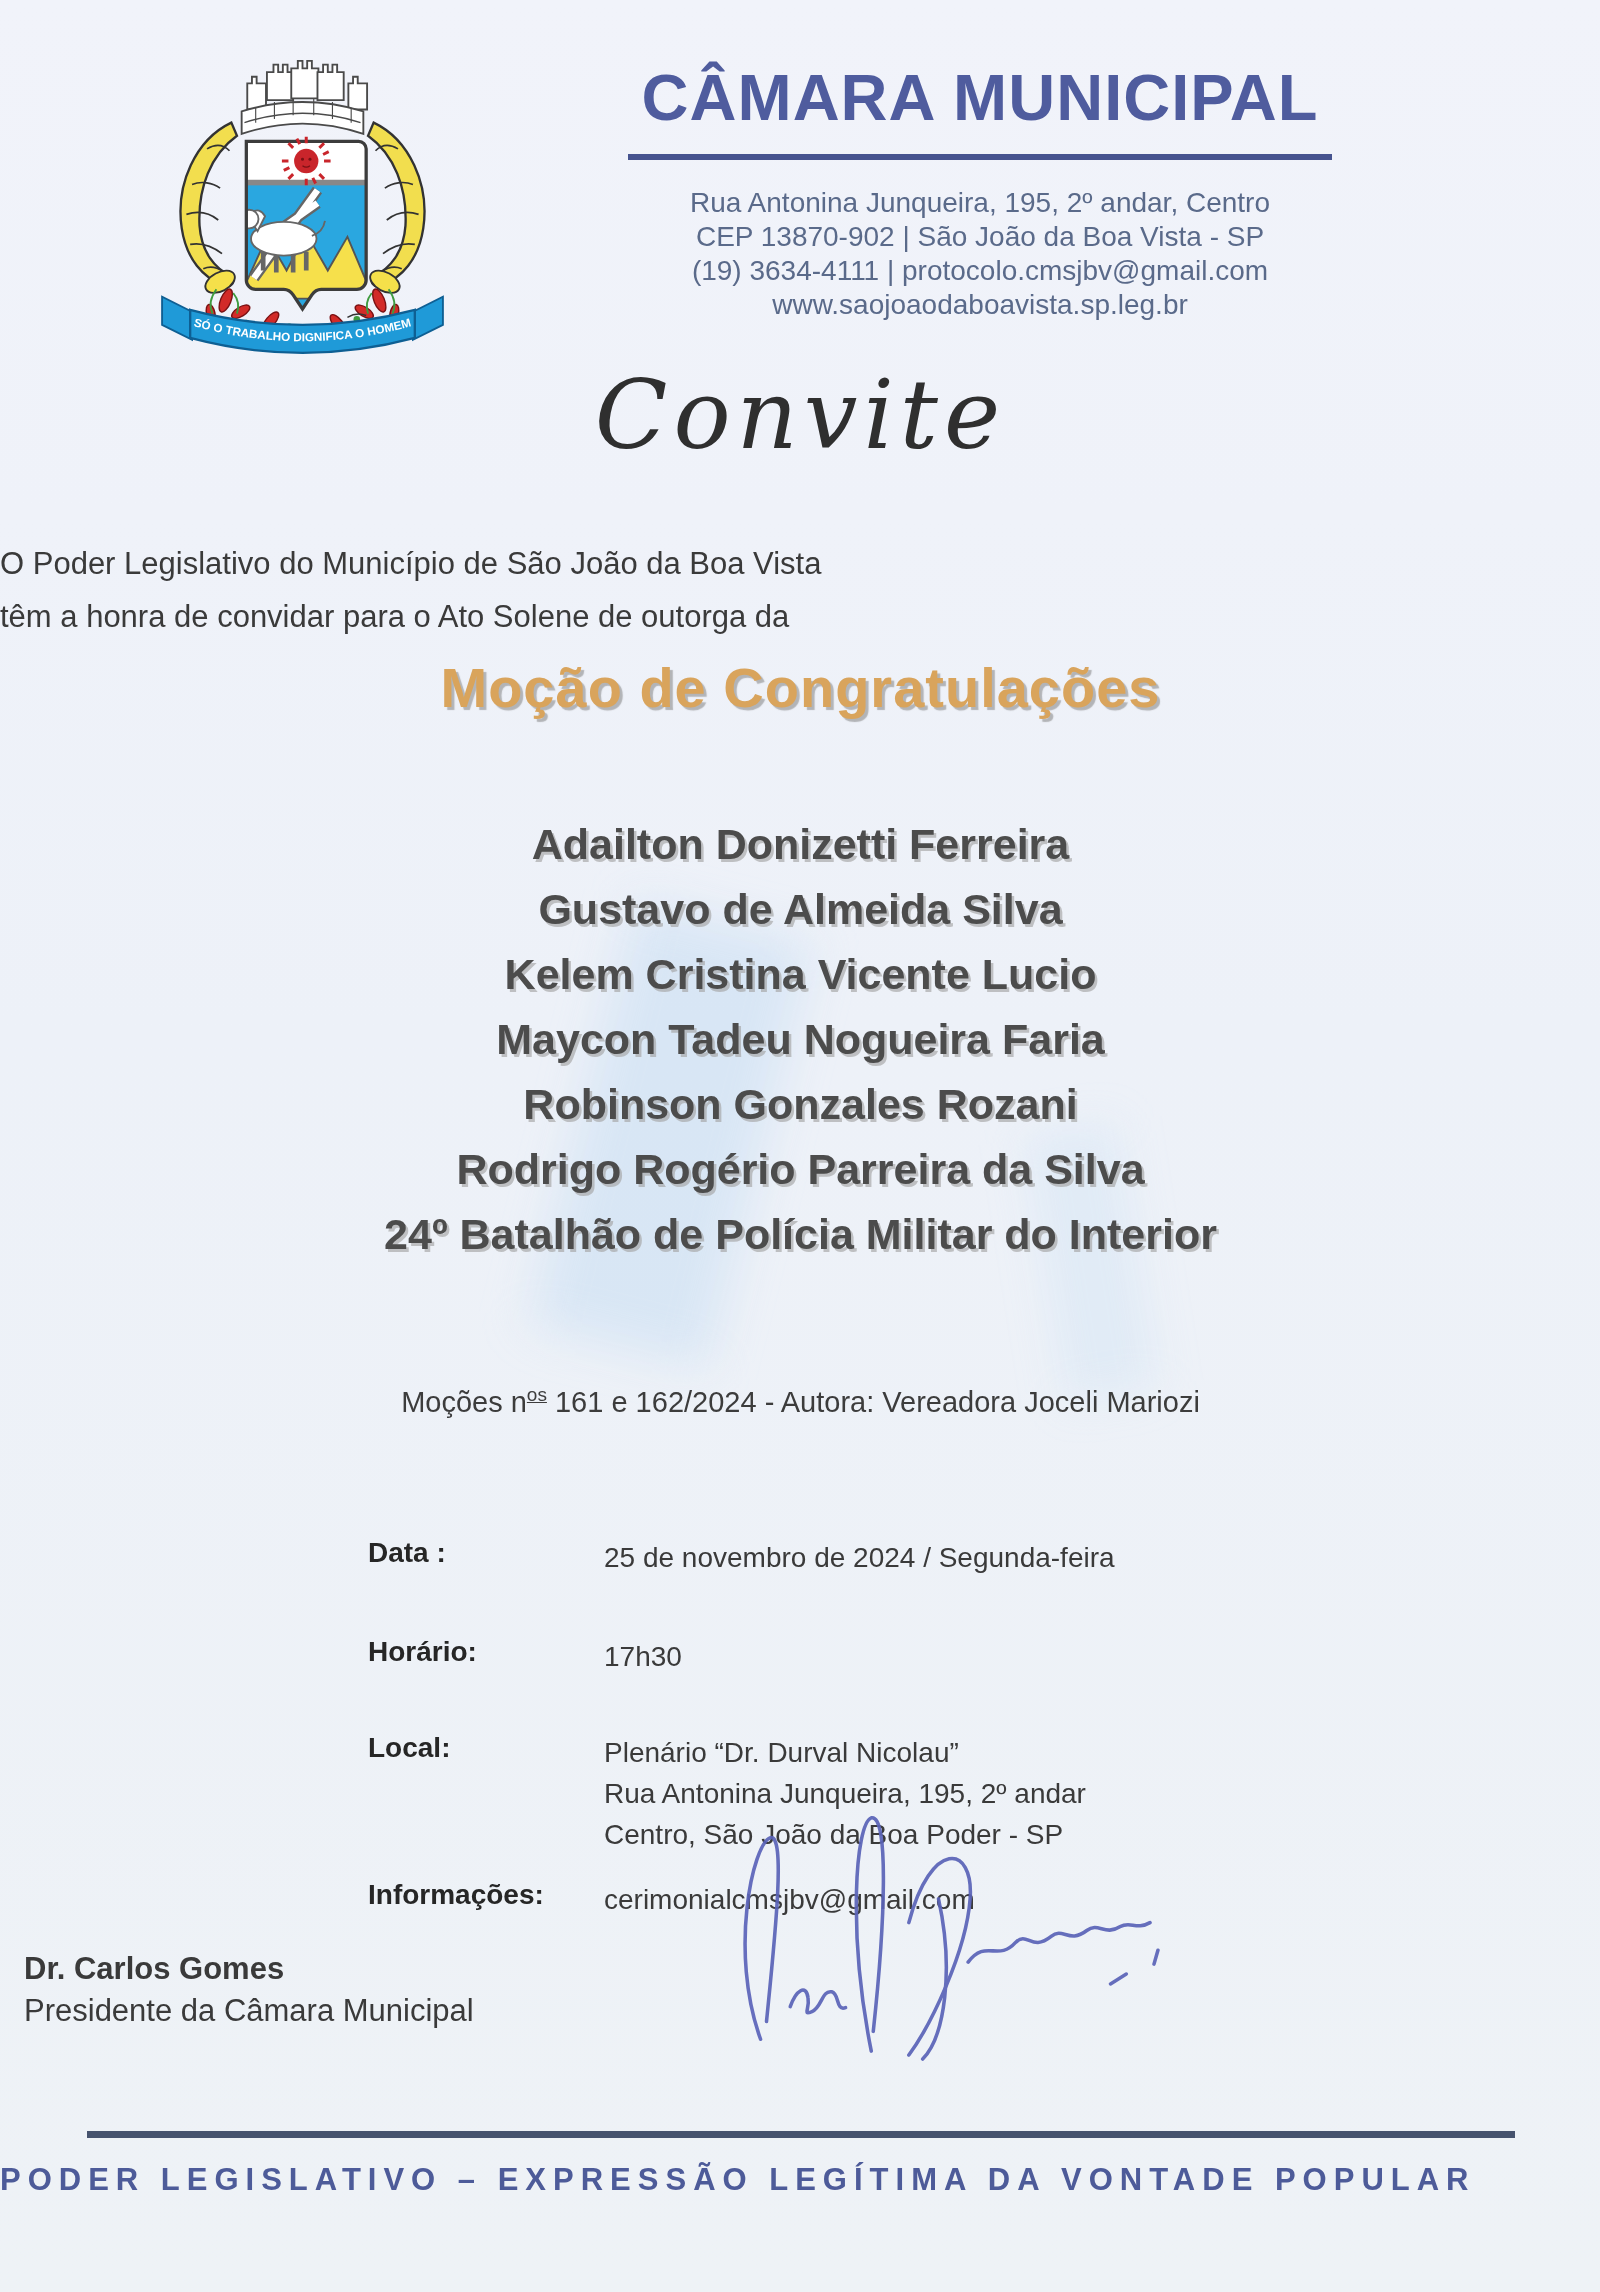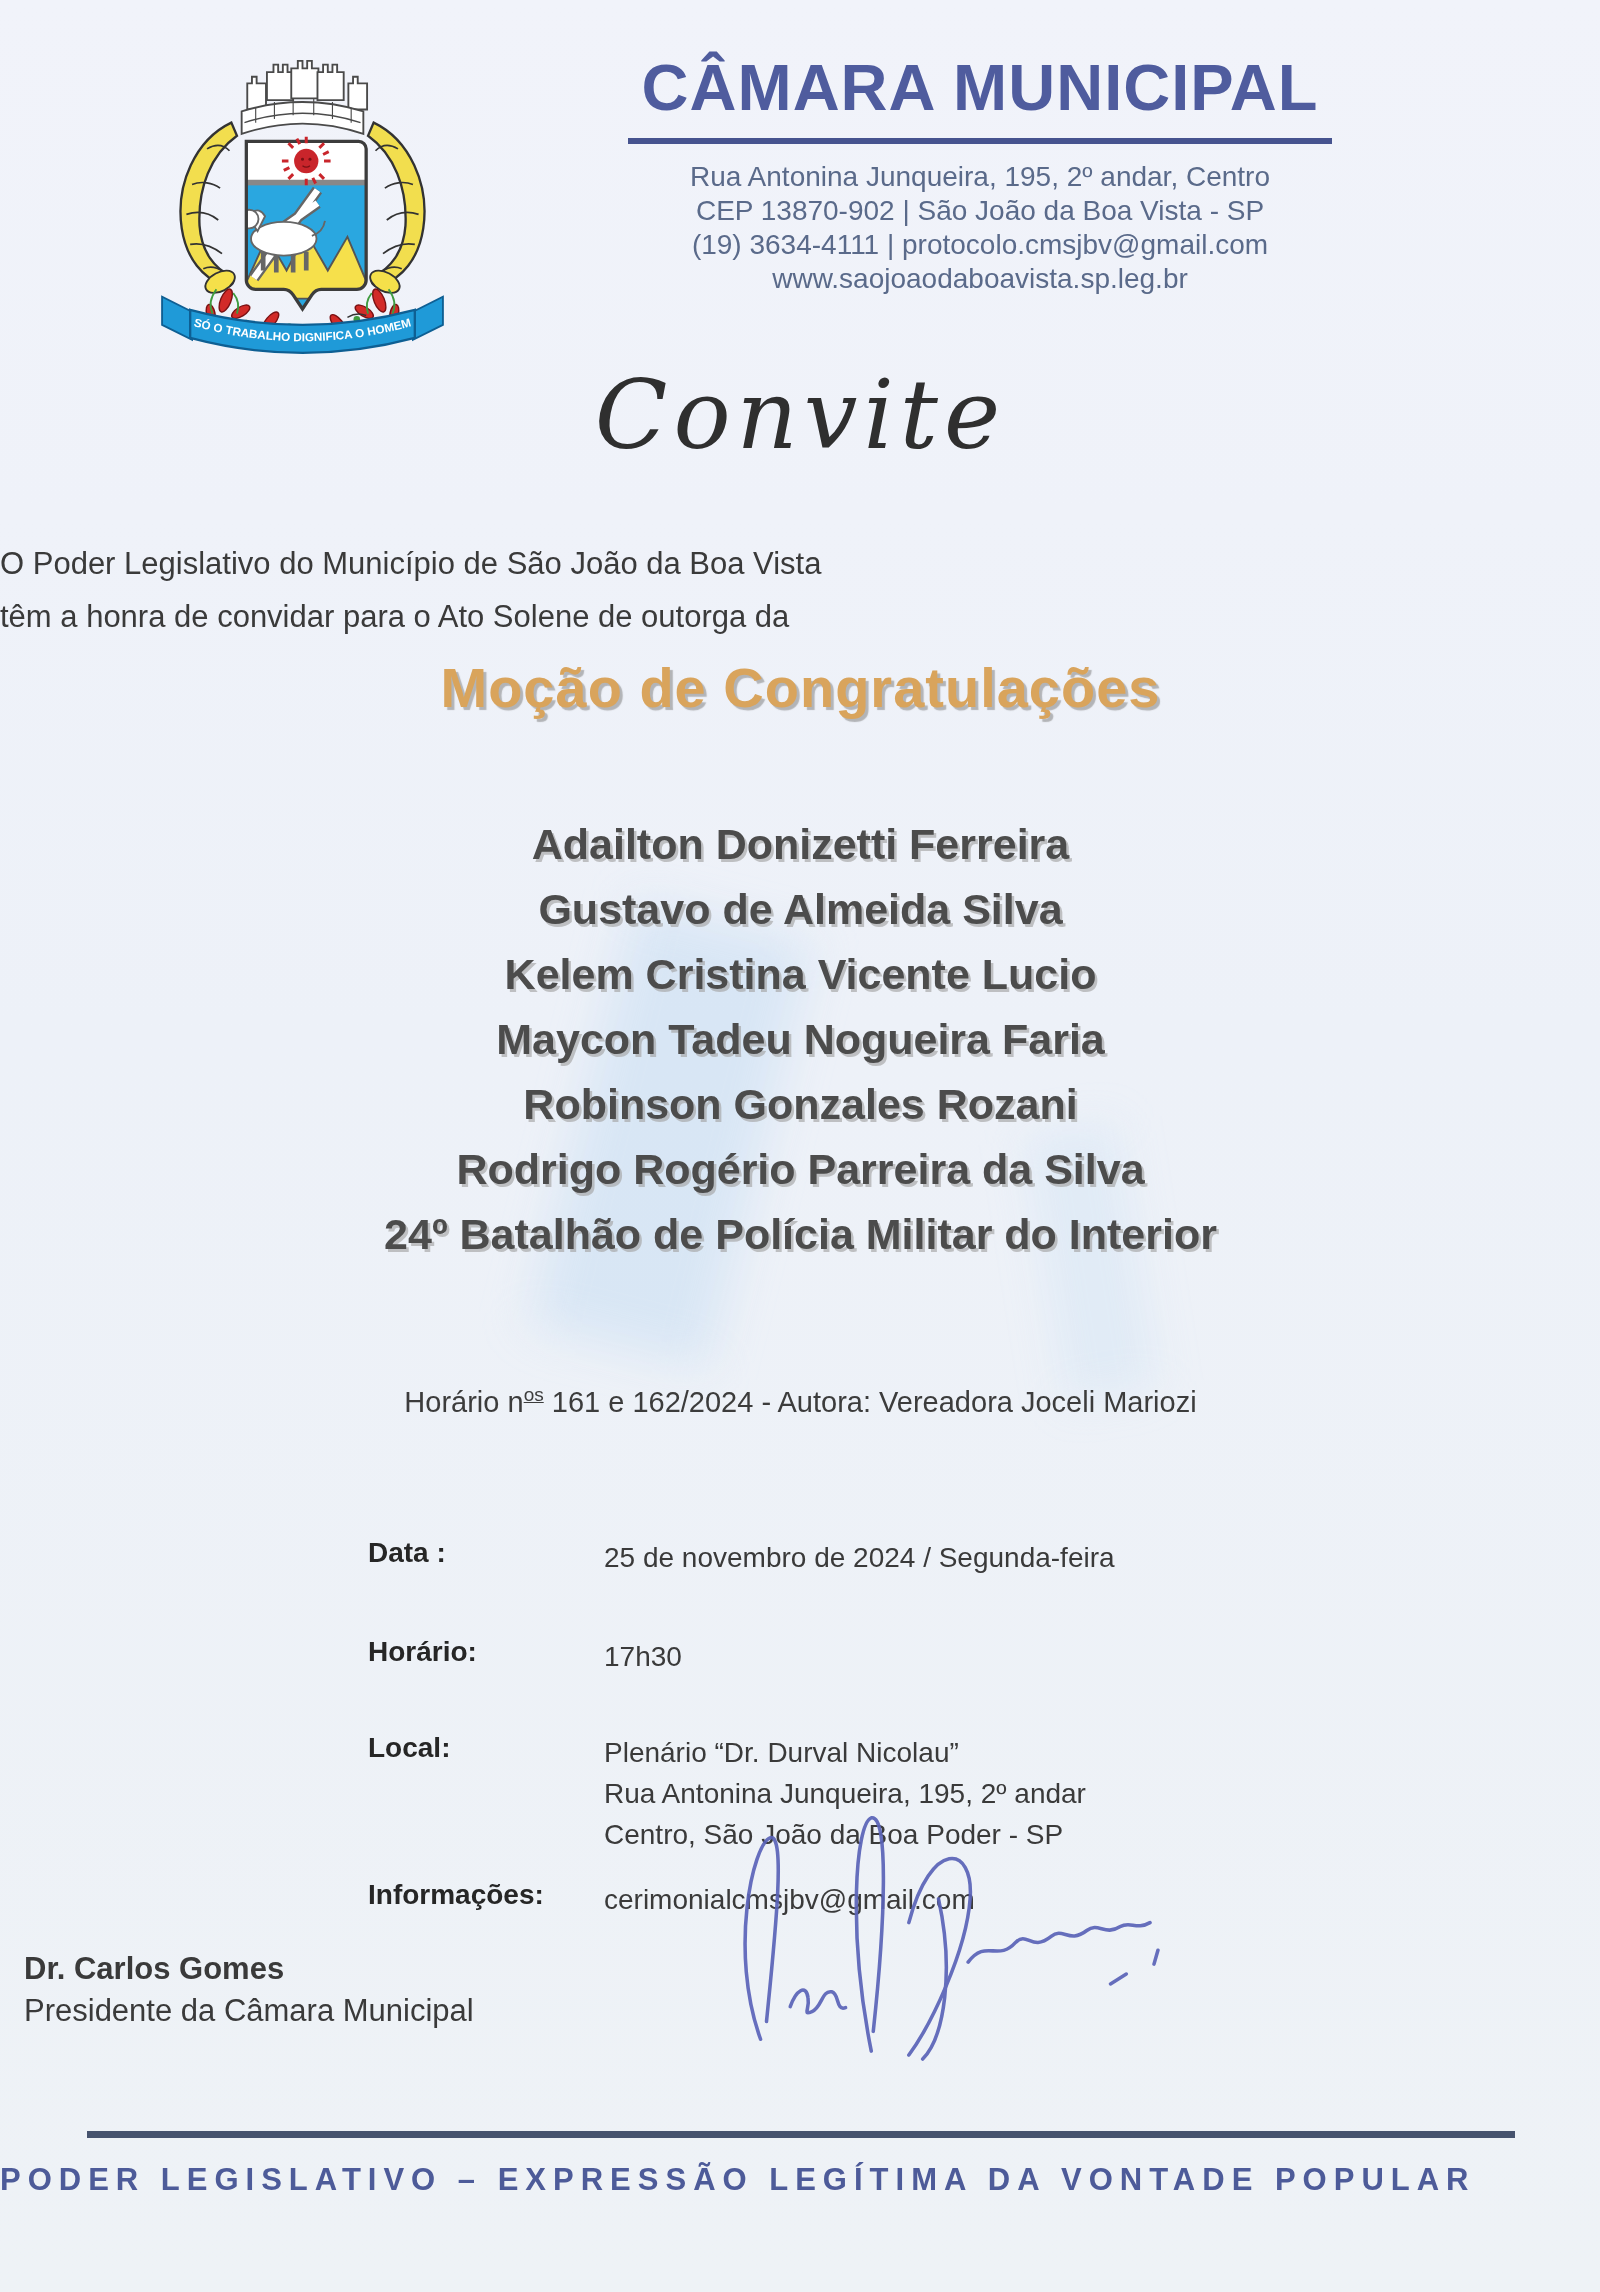--- a/index.html
+++ b/index.html
@@ -11,22 +11,22 @@
   }
   
   .smudge{position:absolute;pointer-events:none;}
   .smudge.a{left:579px;top:916px;width:183px;height:436px;background:rgba(168,204,238,.30);filter:blur(24px);transform:rotate(14deg);}
   .smudge.b{left:1044px;top:1129px;width:94px;height:267px;background:rgba(175,208,238,.20);filter:blur(22px);transform:rotate(-9deg);}
 
   
   .crest{position:absolute;left:134px;top:42px;width:337px;height:327px;}
   .header-text{position:absolute;left:495px;top:50px;width:970px;text-align:center;}
   .main-title{
-    display:inline-block;margin:4px;font-size:65px;font-weight:bold;letter-spacing:1px;
-    color:#4f5c9e;border-bottom:6px solid #46538f;padding:0 14px 16px 14px;line-height:1.05;
+    display:inline-block;margin:14px;font-size:65px;font-weight:bold;letter-spacing:1px;
+    color:#4f5c9e;border-bottom:6px solid #46538f;padding:0 14px 22px 14px;line-height:1.05;
   }
   .address{margin-top:12px;font-size:28px;line-height:34px;color:#5a6a8a;}
 
   
   .convite{
     position:absolute;left:0;top:358px;width:100%;text-align:center;
     font-family:"DejaVu Serif",serif;font-style:italic;font-size:95px;line-height:1.2;
     color:#2f2f2f;letter-spacing:6px;
   }
 
@@ -184,21 +184,21 @@
   <div class="honorees">
     <div>Adailton Donizetti Ferreira</div>
     <div>Gustavo de Almeida Silva</div>
     <div>Kelem Cristina Vicente Lucio</div>
     <div>Maycon Tadeu Nogueira Faria</div>
     <div>Robinson Gonzales Rozani</div>
     <div>Rodrigo Rogério Parreira da Silva</div>
     <div>24º Batalhão de Polícia Militar do Interior</div>
   </div>
 
-  <div class="motions"><span>Horário n</span><span class="sup">os</span><span> 161 e 162/2024 - Autora: Vereadora Joceli Mariozi</span></div>
+  <div class="motions"><span>Moções n</span><span class="sup">os</span><span> 161 e 162/2024 - Autora: Vereadora Joceli Mariozi</span></div>
 
   <div class="details">
     <div class="d-row">
       <div class="d-label">Data :</div>
       <div class="d-value">
           <div>25 de novembro de 2024 / Segunda-feira</div>
         </div>
     </div>
     <div class="d-row g1">
       <div class="d-label">Horário:</div>

